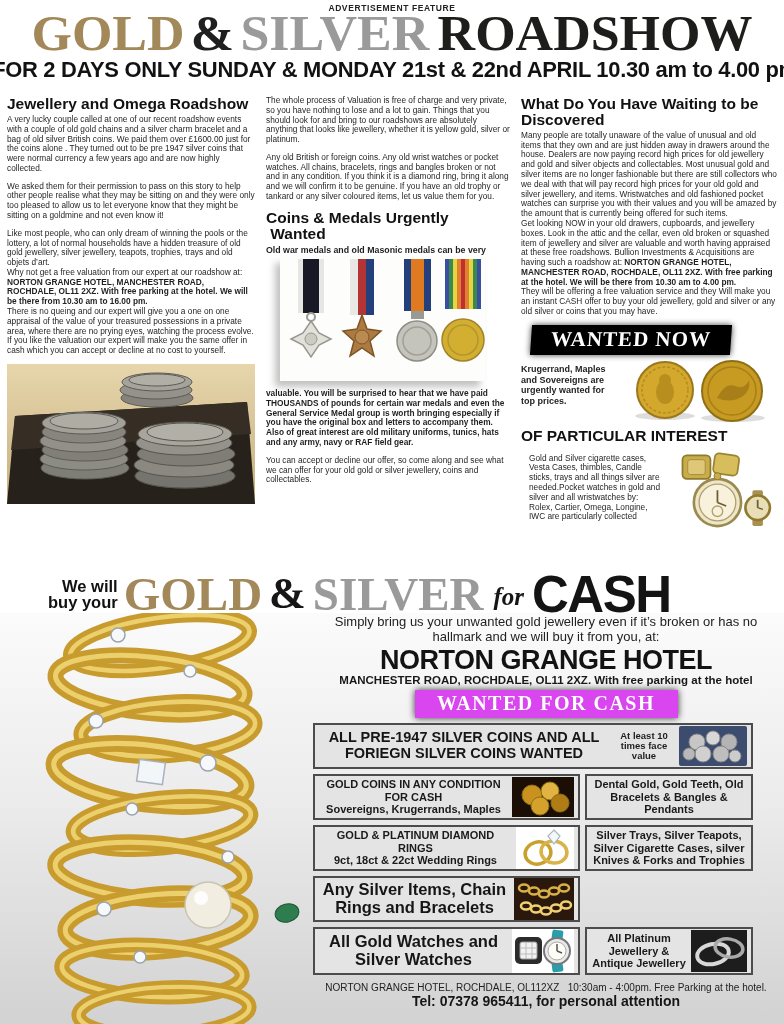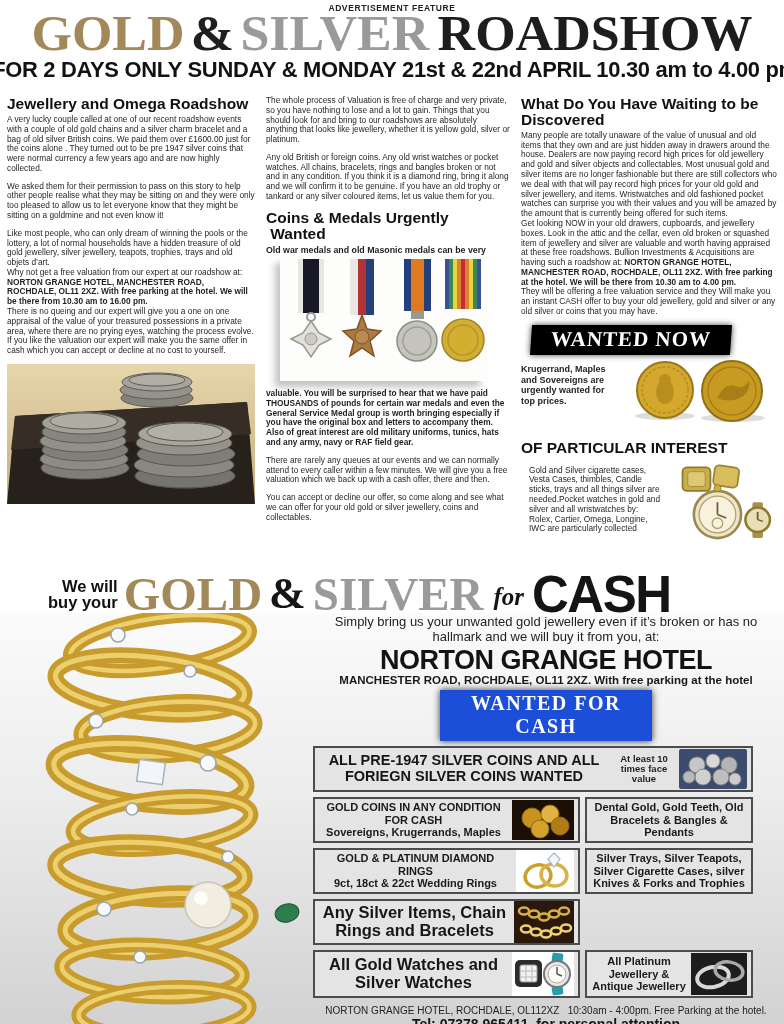--- a/index.html
+++ b/index.html
@@ -21,39 +21,39 @@
   .col h3{margin:0 0 3px;font-size:15.5px;line-height:1.03;color:#111;}
   .col p{margin:0 0 8px;font-size:8.3px;line-height:1.18;}
   .col p.nogap{margin-bottom:0;}
   .coins-photo{display:block;margin-top:2px;}
   .medals-photo{display:block;margin:2px 0 8px 14px;box-shadow:-5px 6px 7px rgba(120,120,120,.45);}
   .wanted-now{margin:4px 0 5px 10px;width:200px;background:#000;color:#fff;text-align:center;
               font-family:"Liberation Serif",serif;font-weight:bold;font-size:21px;letter-spacing:1px;
               padding:2px 0 3px;box-shadow:0 0 6px rgba(0,0,0,.75);transform:skewX(-4deg);}
   .krug-row{display:flex;align-items:flex-start;gap:6px;margin-bottom:2px;}
   .krug-row p{width:98px;font-size:9px;line-height:1.2;margin:4px 0 0;}
-  .interest{font-size:14px;margin:18px 0 2px !important;}
+  .interest{font-size:14px;margin:6px 0 2px !important;}
   .interest-row{display:flex;gap:4px;}
   .interest-row p{width:150px;margin:8px;}
   .cash{position:absolute;top:575px;left:0;width:784px;height:449px;}
   .cash-bg{position:absolute;top:38px;left:0;width:784px;height:411px;
            background:linear-gradient(180deg,#fbfbfb 0%,#ececec 45%,#d2d2d2 100%);}
   .rings-photo{position:absolute;top:38px;left:0;}
   .cash-headline{position:absolute;top:-4px;left:48px;display:flex;align-items:flex-start;white-space:nowrap;}
   .wwby{font-size:16.5px;font-weight:bold;line-height:.95;text-align:right;margin:8px 6px 0 0;color:#111;}
   .ch-serif{font-family:"Liberation Serif",serif;font-weight:bold;font-size:47px;line-height:1;}
   .ch-amp{font-family:"Liberation Serif",serif;font-weight:bold;font-size:44px;margin:0 7px;color:#161616;line-height:1.06;}
   .ch-for{font-family:"Liberation Serif",serif;font-weight:bold;font-style:italic;font-size:25px;
           margin:12px 8px 0 10px;color:#161616;}
   .ch-cash{font-weight:bold;font-size:51px;letter-spacing:-1.5px;color:#141414;line-height:.95;}
   .cash-right{position:absolute;left:310px;top:40px;width:472px;text-align:center;}
   .intro{margin:0 0 3px;font-size:13px;line-height:1.12;color:#222;}
   .hotel{font-size:27px;font-weight:bold;letter-spacing:-.5px;line-height:1;color:#131313;}
   .hotel-sub{font-size:11.5px;font-weight:bold;line-height:1.1;color:#181818;}
-  .wfc-banner{margin:3px auto 5px;width:212px;background:#1d4ed8;color:#fff;text-align:center;
+  .wfc-banner{margin:3px auto 5px;width:263px;background:#d946ef;color:#fff;text-align:center;
               font-family:"Liberation Serif",serif;font-weight:bold;font-size:20px;letter-spacing:1.5px;
               padding:2px 0 3px;box-shadow:0 0 7px rgba(0,0,0,.8);}
   .grid{margin-left:3px;width:440px;display:flex;flex-direction:column;gap:5px;text-align:left;}
   .grow{display:flex;gap:5px;}
   .gbox{box-sizing:border-box;background:#e4e4e4;border:2px solid #4c4c4c;
         display:flex;align-items:center;justify-content:center;gap:4px;padding:16px 4px;}
   .gbox.gleft{width:267px;} .gbox.gright{width:168px;}
   .gbig{width:440px;height:46px;}
   .big-title{flex:1;text-align:center;font-size:14.5px;line-height:1.06;color:#161616;}
   .badge{width:62px;text-align:center;font-size:9.5px;line-height:1.05;}
@@ -162,21 +162,20 @@
           <rect x="181" y="2" width="4" height="50" fill="#c03030"></rect>
           <rect x="185" y="2" width="4" height="50" fill="#e08030"></rect>
           <rect x="189" y="2" width="4" height="50" fill="#e8d440"></rect>
           <rect x="193" y="2" width="4" height="50" fill="#3a8a4f"></rect>
           <rect x="197" y="2" width="4" height="50" fill="#3a4fa0"></rect>
         </g>
         <circle cx="183" cy="83" r="21" fill="#d2af31" stroke="#a3832a" stroke-width="1.5"></circle>
         <circle cx="183" cy="83" r="15" fill="none" stroke="#b6952d" stroke-width="1.5"></circle>
       </svg>
       <p class="b">valuable. You will be surprised to hear that we have paid THOUSANDS of pounds for certain war medals and even the General Service Medal group is worth bringing especially if you have the original box and letters to accompany them. Also of great interest are old military uniforms, tunics, hats and any army, navy or RAF field gear.</p>
-      <p>There are rarely any queues at our events and we can normally attend to every caller within a few minutes. We will give you a free valuation which we back up with a cash offer, there and then.</p>
       <p>You can accept or decline our offer, so come along and see what we can offer for your old gold or silver jewellery, coins and collectables.</p>
     </div>
 
     <div class="col c3">
       <h3>What Do You Have Waiting to be Discovered</h3>
       <p class="nogap">Many people are totally unaware of the value of unusual and old items that they own and are just hidden away in drawers around the house. Dealers are now paying record high prices for old jewellery and gold and silver objects and collectables. Most unusual gold and silver items are no longer fashionable but there are still collectors who we deal with that will pay record high prices for your old gold and silver jewellery, and items. Wristwatches and old fashioned pocket watches can surprise you with their values and you will be amazed by the amount that is currently being offered for such items.</p>
       <p class="nogap"><span>Get looking NOW in your old drawers, cupboards, and jewellery boxes. Look in the attic and the cellar, even old broken or squashed item of jewellery and silver are valuable and worth having appraised at these free roadshows. Bullion Investments &amp; Acquisitions are having such a roadshow at: </span><span class="b">NORTON GRANGE HOTEL, MANCHESTER ROAD, ROCHDALE, OL11 2XZ. With free parking at the hotel. We will be there from 10.30 am to 4.00 pm.</span></p>
       <p>They will be offering a free valuation service and they Will make you an instant CASH offer to buy your old jewellery, gold and silver or any old silver or coins that you may have.</p>
       <div class="wanted-now"><span>WANTED NOW</span></div>
       <div class="krug-row">

